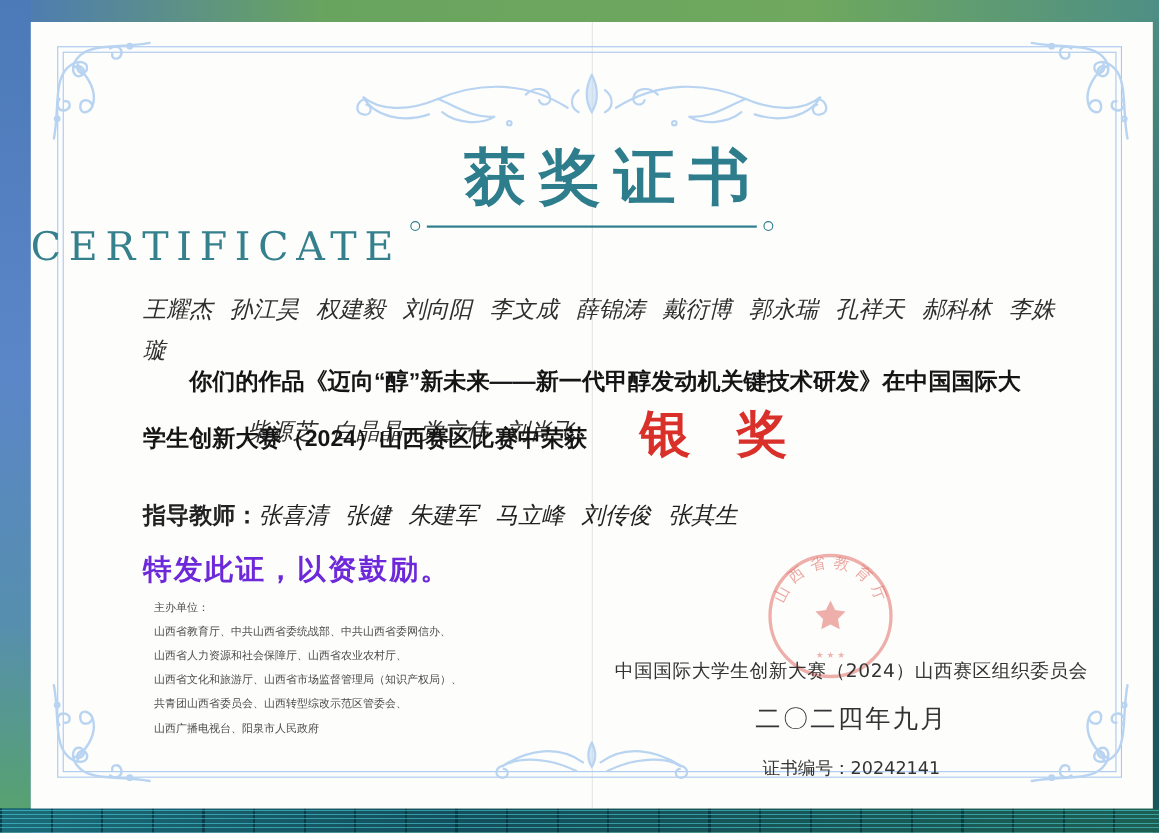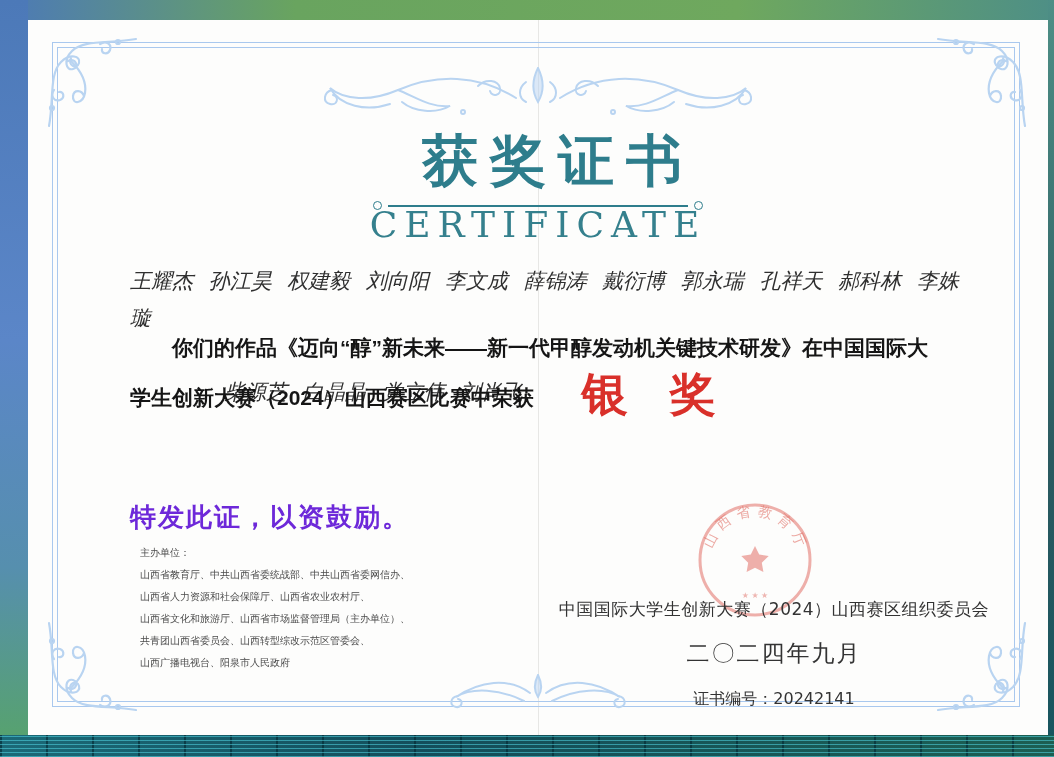--- a/index.html
+++ b/index.html
@@ -36,21 +36,21 @@
   .top-ornament{position:absolute;left:50%;top:36px;transform:translateX(-50%);color:#b9d4f1;}
   .bottom-ornament{position:absolute;left:50%;bottom:22px;transform:translateX(-50%);color:#b9d4f1;}
   
   .title{position:absolute;top:104px;left:0;right:0;text-align:center;
     font-size:56px;font-weight:bold;letter-spacing:12px;color:#2e7d8c;
     font-family:"DejaVu Sans","Liberation Sans",sans-serif;padding-left:40px;}
   .rule{position:absolute;top:181px;left:50%;transform:translateX(-50%);
     display:flex;align-items:center;gap:6px;}
   .rule .curl{width:7px;height:7px;border:1.6px solid #2e7d8c;border-radius:50%;}
   .rule .line{width:300px;height:2px;background:#2e7d8c;}
-  .subtitle{position:absolute;top:184px;left:0;right:0;text-align:center;
+  .subtitle{position:absolute;top:184px;left:0;right:0;text-align:left;
     font-size:36px;letter-spacing:7px;color:#35808d;
     font-family:"DejaVu Serif","Liberation Serif",serif;}
   
   .recipients{position:absolute;left:102px;top:243px;width:830px;
     font-family:"DejaVu Serif","Liberation Serif",serif;font-style:italic;
     font-size:21px;line-height:37px;color:#2f2f2f;word-spacing:9px;white-space:pre-wrap;}
   
   .body-text{position:absolute;left:102px;top:304px;width:806px;
     font-family:Liberation Sans, sans-serif;font-weight:bold;
     font-size:21px;line-height:47px;color:#151515;text-indent:2em;}
@@ -157,28 +157,31 @@
     <div class="subtitle">CERTIFICATE</div>
 
     <div class="recipients"><span>王耀杰 孙江昊 权建毅 刘向阳 李文成 薛锦涛 戴衍博 郭永瑞 孔祥天 郝科林 李姝璇</span><br>
       <span>柴源芝 白晶晶 党立伟 刘肖飞</span>
     </div>
 
     <div class="body-text">
       <span>你们的作品《迈向“醇”新未来——新一代甲醇发动机关键技术研发》在中国国际大学生创新大赛（2024）山西赛区比赛中荣获</span><span class="award">银奖</span>
     </div>
 
+    <div class="advisors">
+      <span class="label">指导教师：</span><span class="names">张喜清 张健 朱建军 马立峰 刘传俊 张其生</span>
+    </div>
 
     <div class="closing">特发此证，以资鼓励。</div>
 
     <div class="organizers">
       <div>主办单位：</div>
       <div>山西省教育厅、中共山西省委统战部、中共山西省委网信办、</div>
       <div>山西省人力资源和社会保障厅、山西省农业农村厅、</div>
-      <div>山西省文化和旅游厅、山西省市场监督管理局（主办单位）、</div>
+      <div>山西省文化和旅游厅、山西省市场监督管理局（知识产权局）、</div>
       <div>共青团山西省委员会、山西转型综改示范区管委会、</div>
       <div>山西广播电视台、阳泉市人民政府</div>
     </div>
 
     <svg class="seal" viewBox="0 0 120 120">
       <circle cx="60" cy="60" r="55" fill="none" stroke="#d8473c" stroke-width="3" stroke-opacity=".55"></circle>
       <path id="sealArc" d="M 16,60 A 44,44 0 0 1 104,60" fill="none"></path>
       <text font-size="14" fill="#d8473c" fill-opacity=".6" font-family="DejaVu Sans, sans-serif" letter-spacing="6">
         <textPath href="#sealArc" startOffset="8%">山西省教育厅</textPath>
       </text>

